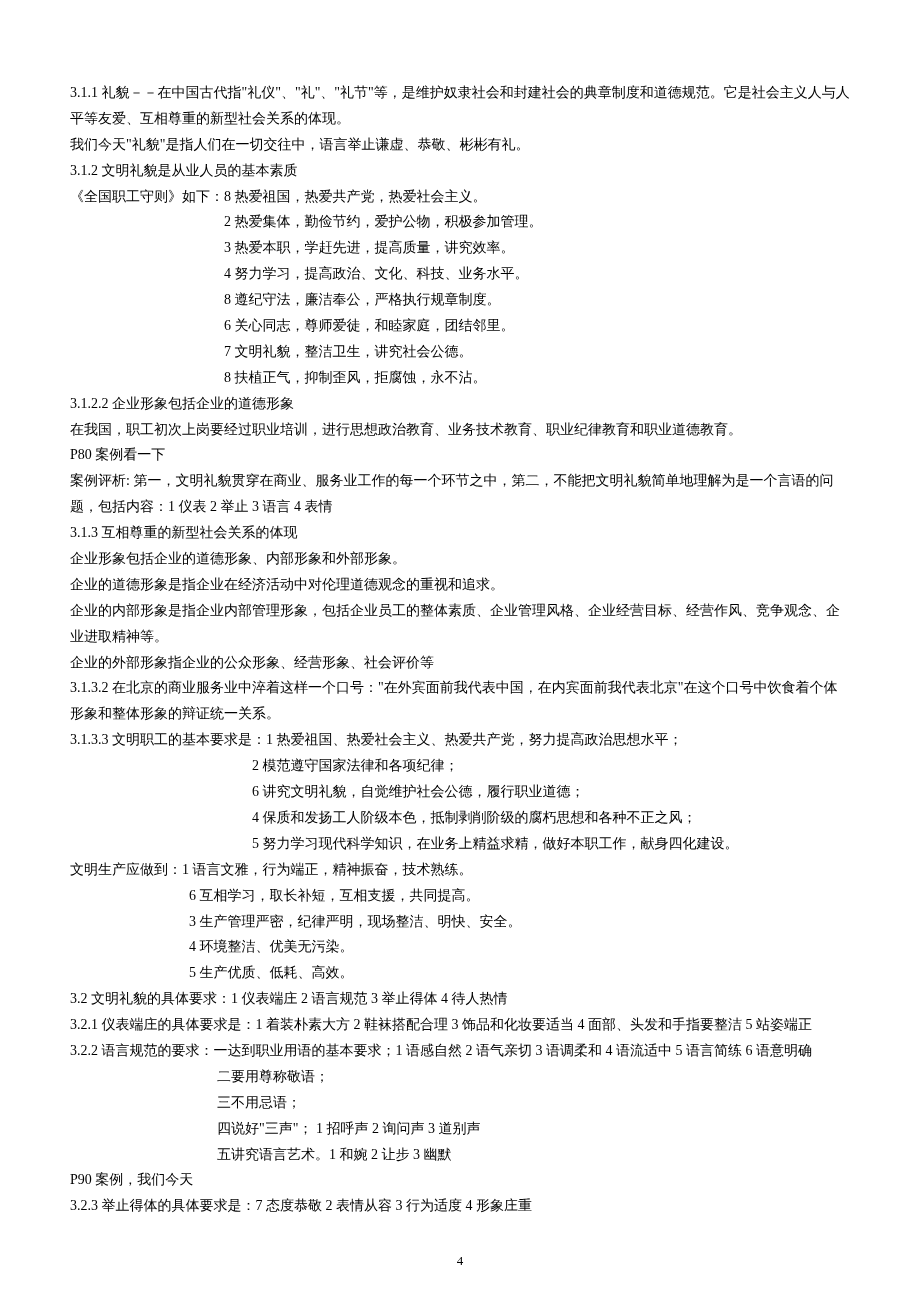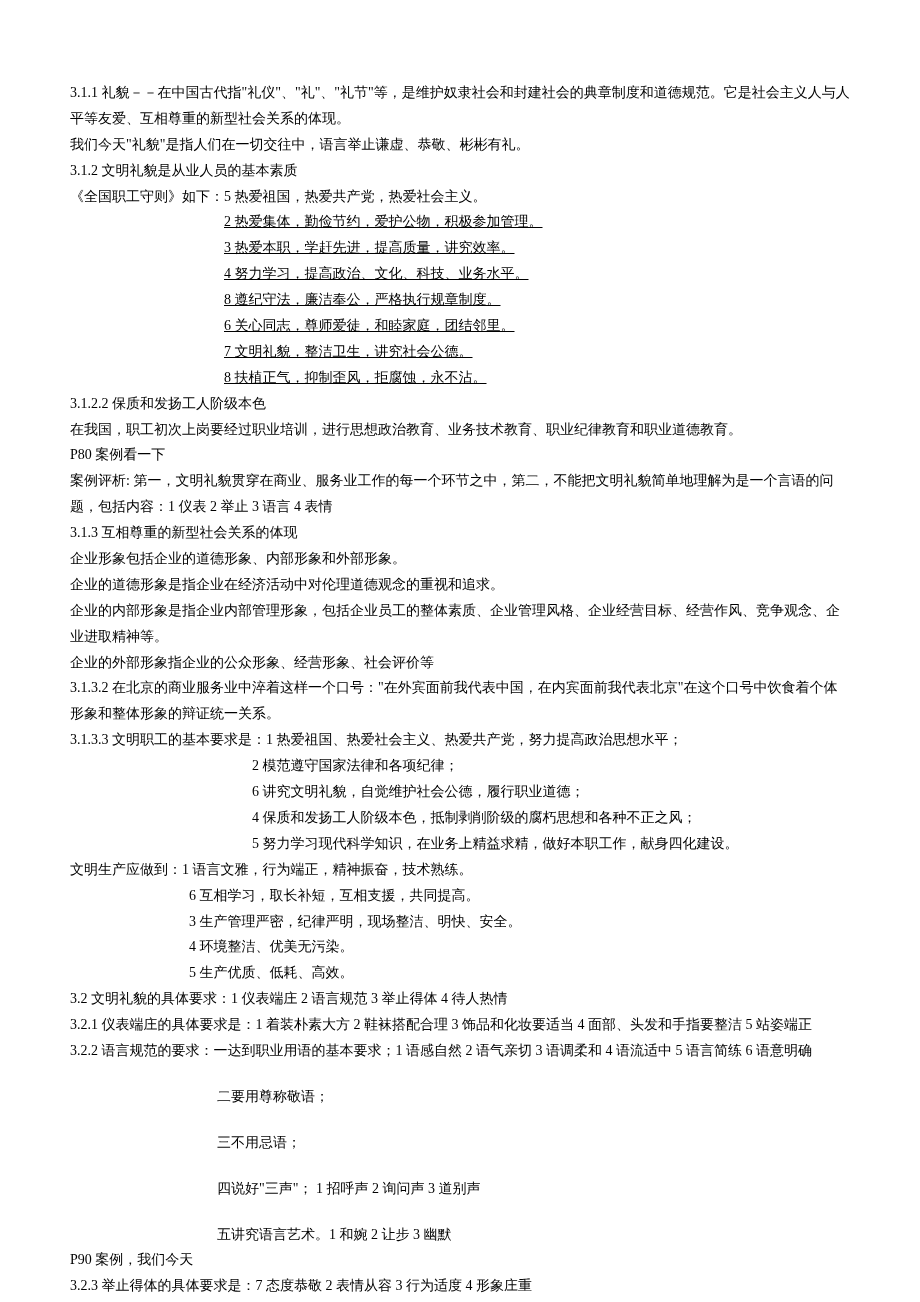--- a/index.html
+++ b/index.html
@@ -12,54 +12,52 @@
       padding: 80px 70px 40px 70px;
       width: 920px;
       box-sizing: border-box;
     }
     p {
       margin: 0;
       display: block;
     }
     .indent1 {
       padding-left: 11em;
-      text-decoration: underline;
     }
     .indent2 {
       padding-left: 13em;
     }
     .indent3 {
       padding-left: 8.5em;
     }
     .indent4 {
       padding-left: 10.5em;
-      margin-top: 20px;
     }
     .pagenum {
       text-align: center;
       font-family: "Times New Roman", serif;
       font-size: 13px;
       margin-top: 30px;
     }
   </style>
 </head>
 <body>
 
 <p>3.1.1 礼貌－－在中国古代指"礼仪"、"礼"、"礼节"等，是维护奴隶社会和封建社会的典章制度和道德规范。它是社会主义人与人平等友爱、互相尊重的新型社会关系的体现。</p>
 <p>我们今天"礼貌"是指人们在一切交往中，语言举止谦虚、恭敬、彬彬有礼。</p>
 <p>3.1.2 文明礼貌是从业人员的基本素质</p>
-<p>《全国职工守则》如下：5 热爱祖国，热爱共产党，热爱社会主义。</p>
+<p>《全国职工守则》如下：8 热爱祖国，热爱共产党，热爱社会主义。</p>
 <p class="indent1">2 热爱集体，勤俭节约，爱护公物，积极参加管理。</p>
 <p class="indent1">3 热爱本职，学赶先进，提高质量，讲究效率。</p>
 <p class="indent1">4 努力学习，提高政治、文化、科技、业务水平。</p>
 <p class="indent1">8 遵纪守法，廉洁奉公，严格执行规章制度。</p>
 <p class="indent1">6 关心同志，尊师爱徒，和睦家庭，团结邻里。</p>
 <p class="indent1">7 文明礼貌，整洁卫生，讲究社会公德。</p>
 <p class="indent1">8 扶植正气，抑制歪风，拒腐蚀，永不沾。</p>
-<p>3.1.2.2 保质和发扬工人阶级本色</p>
+<p>3.1.2.2 企业形象包括企业的道德形象</p>
 <p>在我国，职工初次上岗要经过职业培训，进行思想政治教育、业务技术教育、职业纪律教育和职业道德教育。</p>
 <p>P80 案例看一下</p>
 <p>案例评析: 第一，文明礼貌贯穿在商业、服务业工作的每一个环节之中，第二，不能把文明礼貌简单地理解为是一个言语的问题，包括内容：1 仪表 2 举止 3 语言 4 表情</p>
 <p>3.1.3 互相尊重的新型社会关系的体现</p>
 <p>企业形象包括企业的道德形象、内部形象和外部形象。</p>
 <p>企业的道德形象是指企业在经济活动中对伦理道德观念的重视和追求。</p>
 <p>企业的内部形象是指企业内部管理形象，包括企业员工的整体素质、企业管理风格、企业经营目标、经营作风、竞争观念、企业进取精神等。</p>
 <p>企业的外部形象指企业的公众形象、经营形象、社会评价等</p>
 <p>3.1.3.2 在北京的商业服务业中淬着这样一个口号："在外宾面前我代表中国，在内宾面前我代表北京"在这个口号中饮食着个体形象和整体形象的辩证统一关系。</p>
 <p>3.1.3.3 文明职工的基本要求是：1 热爱祖国、热爱社会主义、热爱共产党，努力提高政治思想水平；</p>

